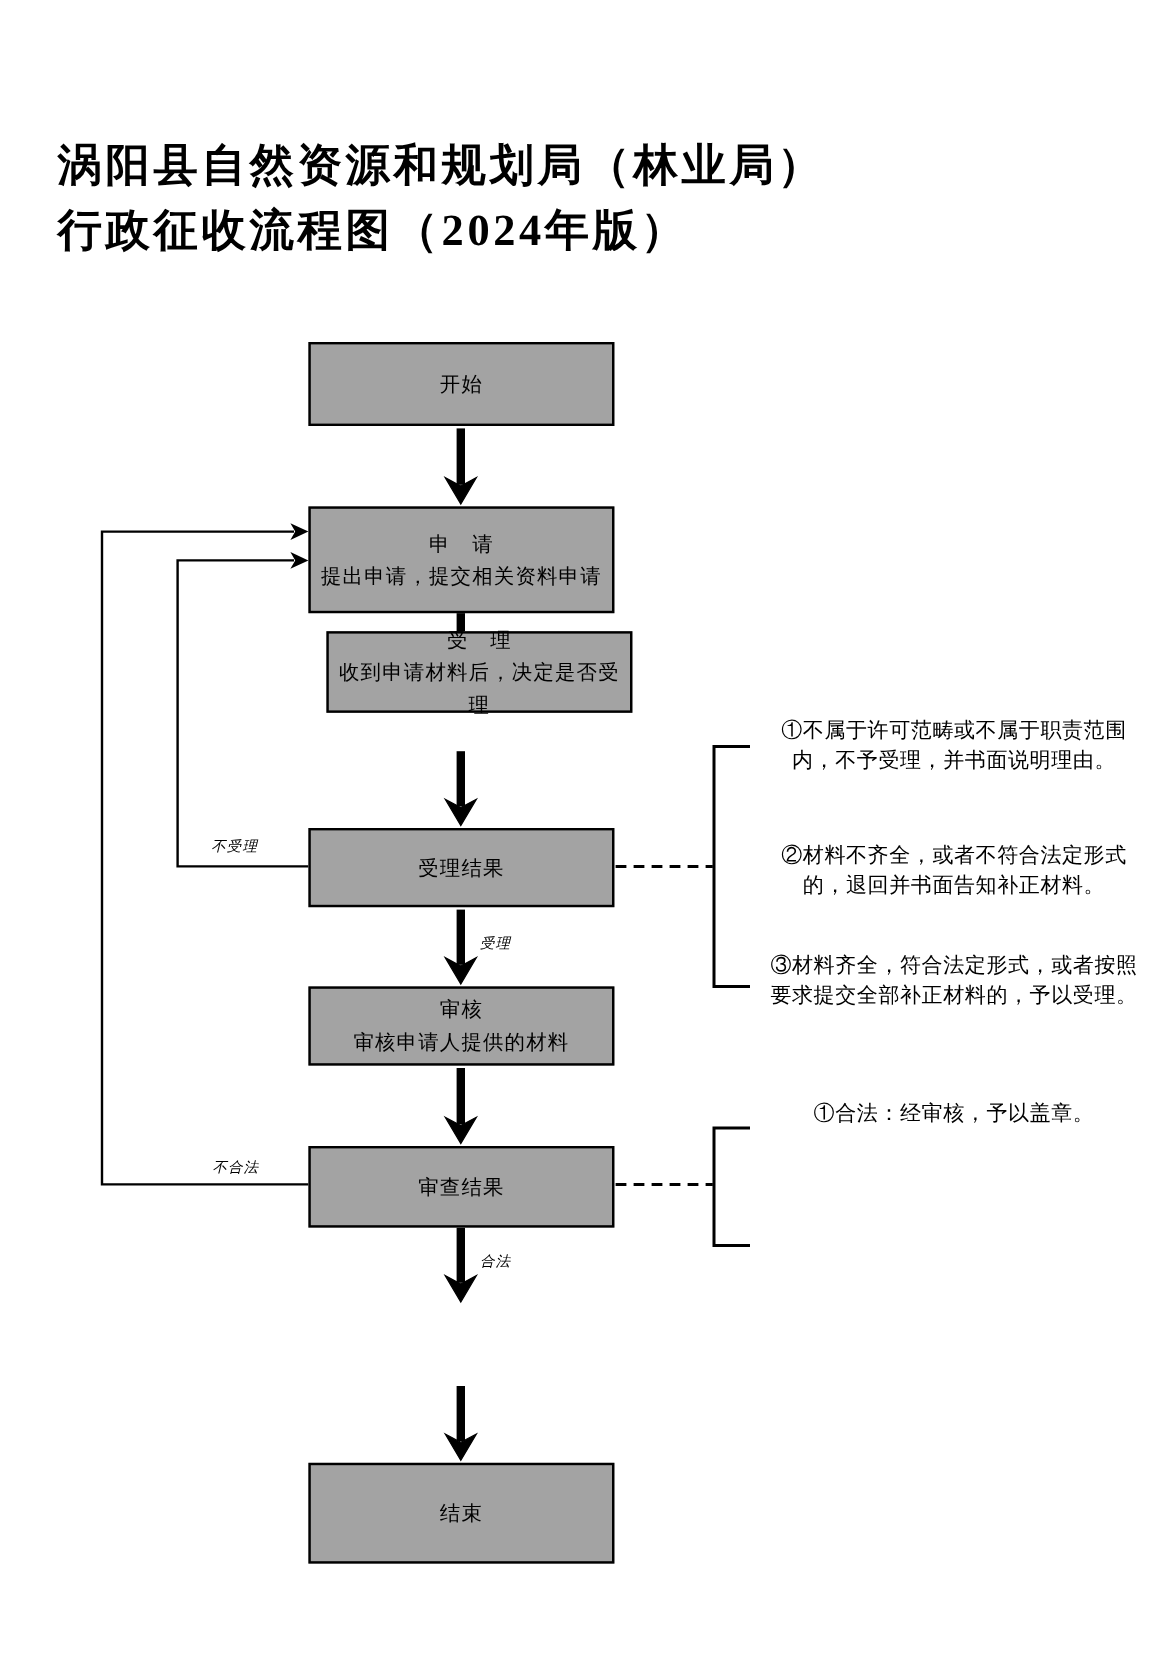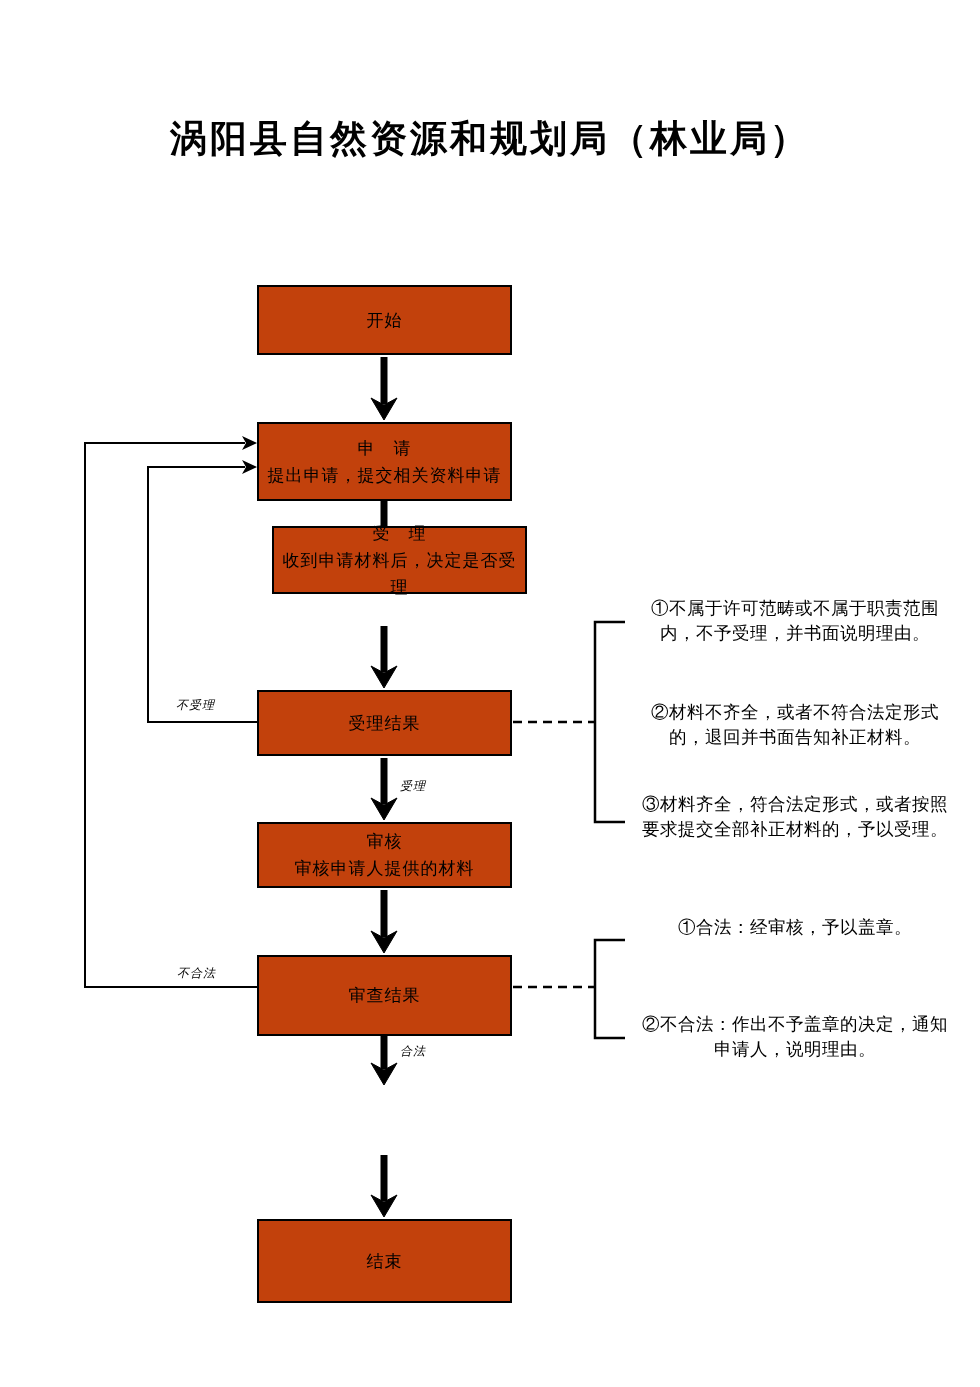--- a/index.html
+++ b/index.html
@@ -11,52 +11,53 @@
     background: #ffffff;
     color: #000000;
     font-family: "Liberation Serif", serif;
     overflow: hidden;
   }
   .title {
     position: absolute;
     top: 112px;
     left: 0;
     width: 100%;
-    text-align: center;
+    text-align: left;
     font-weight: bold;
     font-size: 37px;
     line-height: 54px;
     letter-spacing: 3px;
+    padding-left: 48px;
   }
   .connector-layer {
     position: absolute;
     left: 0; top: 0;
     width: 980px; height: 1387px;
   }
   .node {
     position: absolute;
     left: 257px;
     width: 255px;
     border: 2px solid #000000;
-    background: #c2410c;
+    background: #a3a3a3;
     display: flex;
     flex-direction: column;
     align-items: center;
     justify-content: center;
     text-align: center;
     font-size: 17px;
     line-height: 27px;
     letter-spacing: 1px;
   }
   .node-start        { top: 285px;  height: 70px; }
-  .node-apply        { top: 422px;  height: 79px; }
+  .node-apply        { top: 422px;  height: 89px; }
   .node-accept       { top: 526px;  height: 68px; margin-left: 15px; }
   .node-accept-result{ top: 690px;  height: 66px; justify-content: center; }
   .node-review       { top: 822px;  height: 66px; }
-  .node-review-result{ top: 955px;  height: 81px; }
+  .node-review-result{ top: 955px;  height: 68px; }
   .node-complete     { top: 1087px; height: 66px; }
   .node-end          { top: 1219px; height: 84px; }
   .edge-label {
     position: absolute;
     font-size: 12px;
     letter-spacing: 1px;
     white-space: nowrap;
     font-style: italic;
   }
   .label-accepted     { left: 400px; top: 778px; }
@@ -79,20 +80,21 @@
   .annotation-4 { top: 915px; }
   .annotation-5 { top: 1012px; }
 </style>
 </head>
 <body>
 
 <div class="page">
 
   <div class="title">
     <div>涡阳县自然资源和规划局（林业局）</div>
+    <div>行政征收流程图（2024年版）</div>
   </div>
 
   <svg class="connector-layer" viewBox="0 0 980 1387" xmlns="http://www.w3.org/2000/svg">
 
     <g stroke="#000" fill="#000">
       <g>
         <line x1="384" y1="357" x2="384" y2="404" stroke-width="7"></line>
         <polygon points="371,398 384,420 397,398 384,405" stroke-width="1"></polygon>
       </g>
       <g>
@@ -179,16 +181,14 @@
   <div class="edge-label label-illegal">不合法</div>
   <div class="edge-label label-legal">合法</div>
 
   <div class="annotation annotation-1">①不属于许可范畴或不属于职责范围
 内，不予受理，并书面说明理由。</div>
   <div class="annotation annotation-2">②材料不齐全，或者不符合法定形式
 的，退回并书面告知补正材料。</div>
   <div class="annotation annotation-3">③材料齐全，符合法定形式，或者按照
 要求提交全部补正材料的，予以受理。</div>
   <div class="annotation annotation-4">①合法：经审核，予以盖章。</div>
-  <div class="annotation annotation-5">②不合法：作出不予盖章的决定，通知
-申请人，说明理由。</div>
 
 </div>
 
 </body></html>

